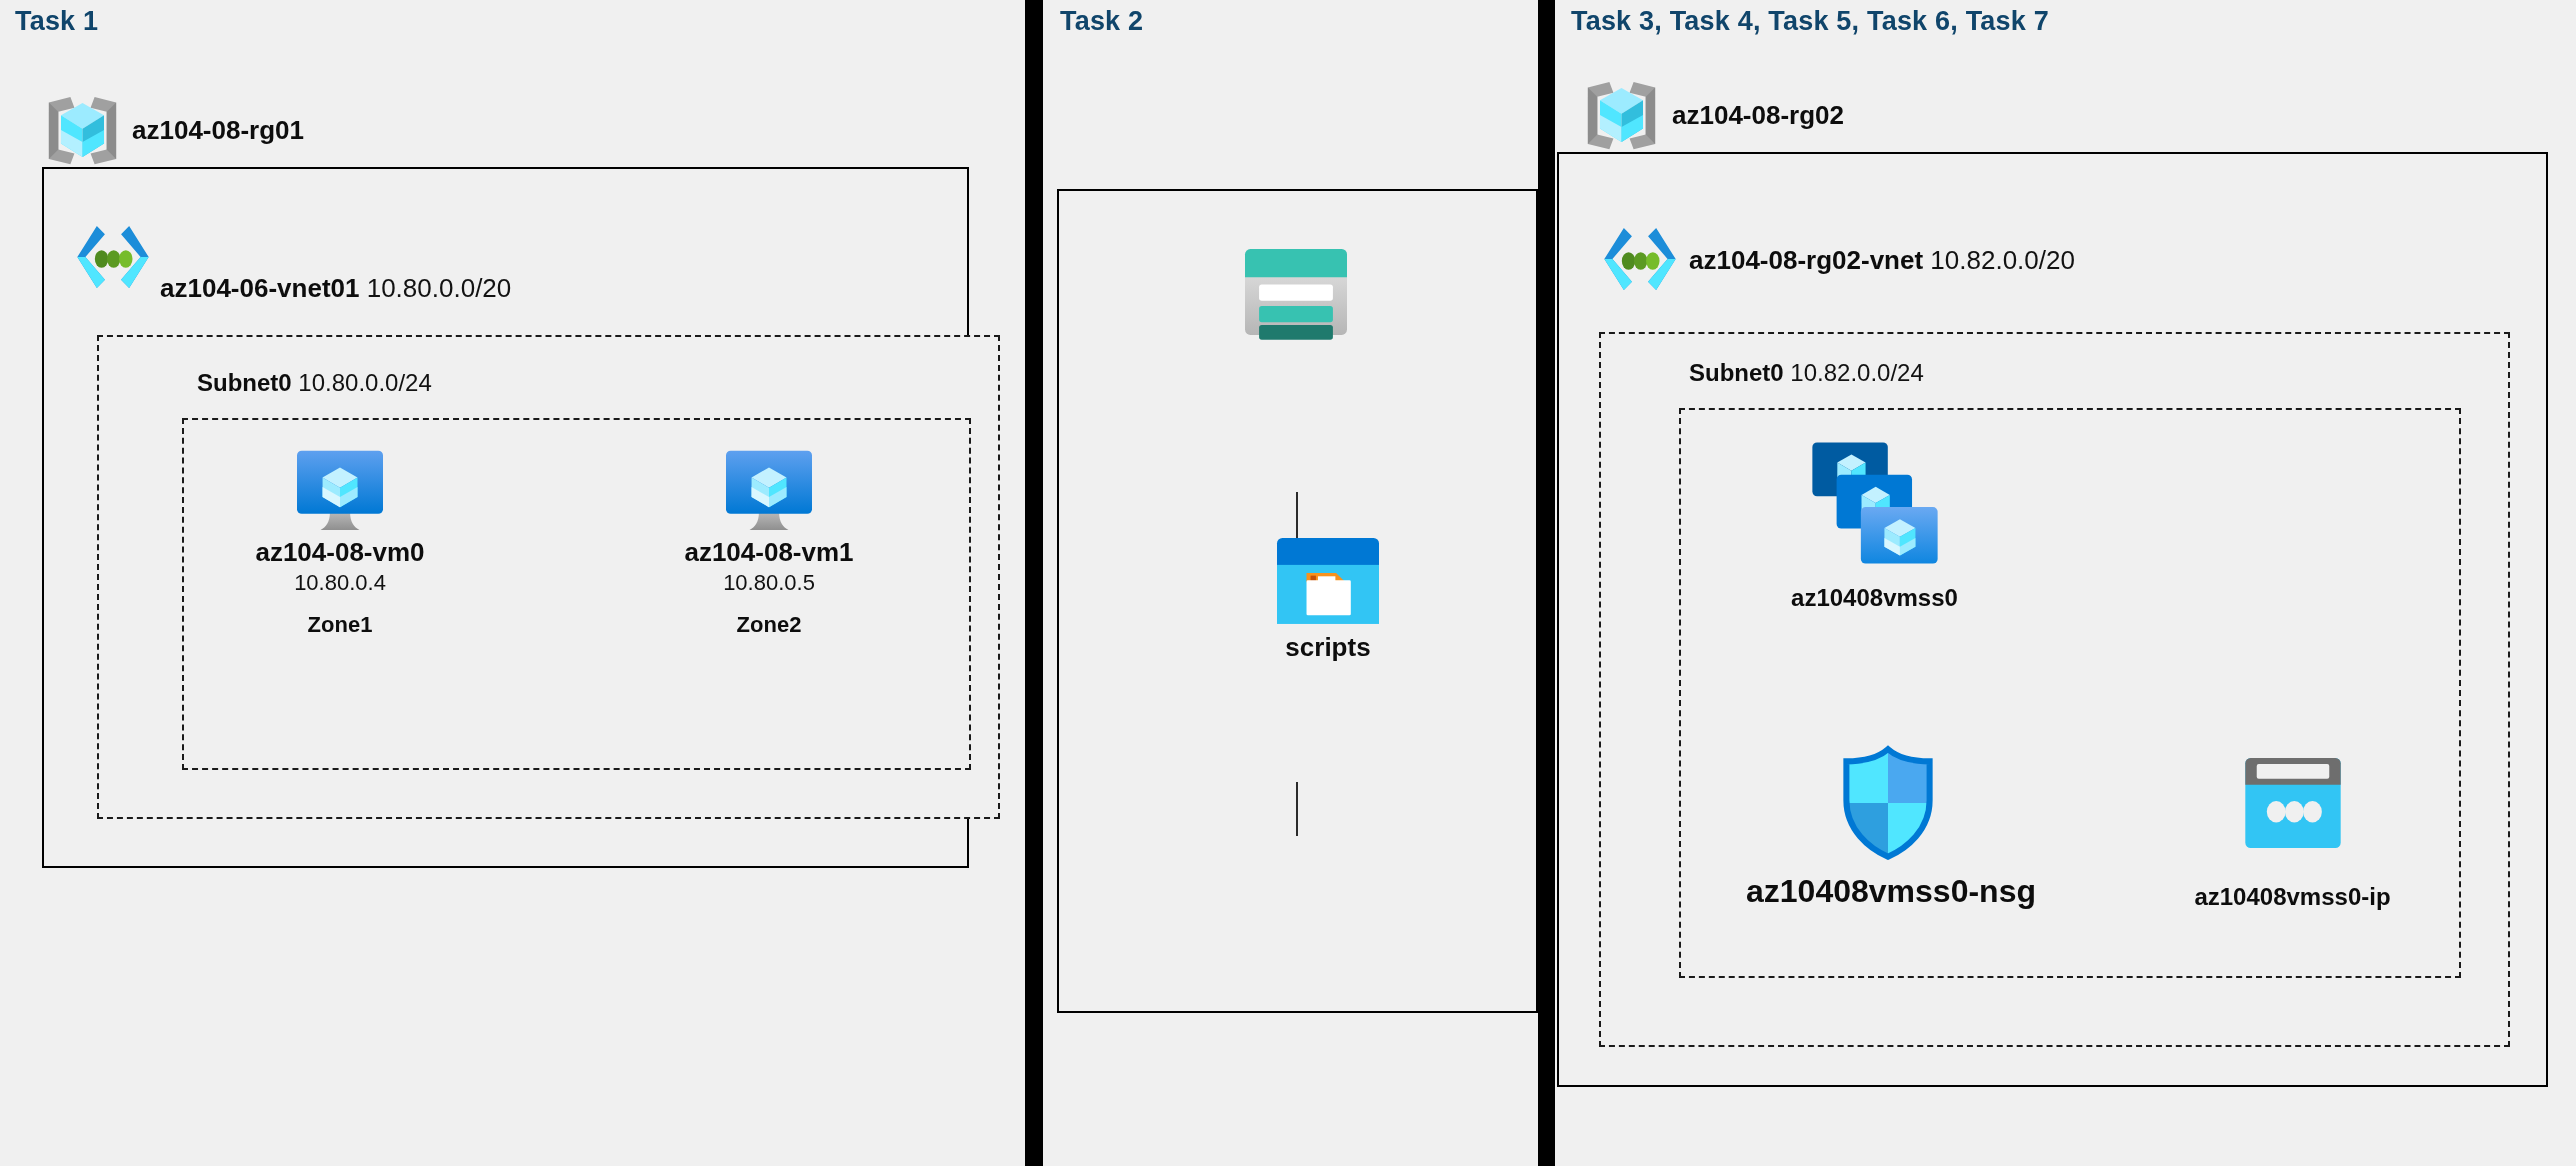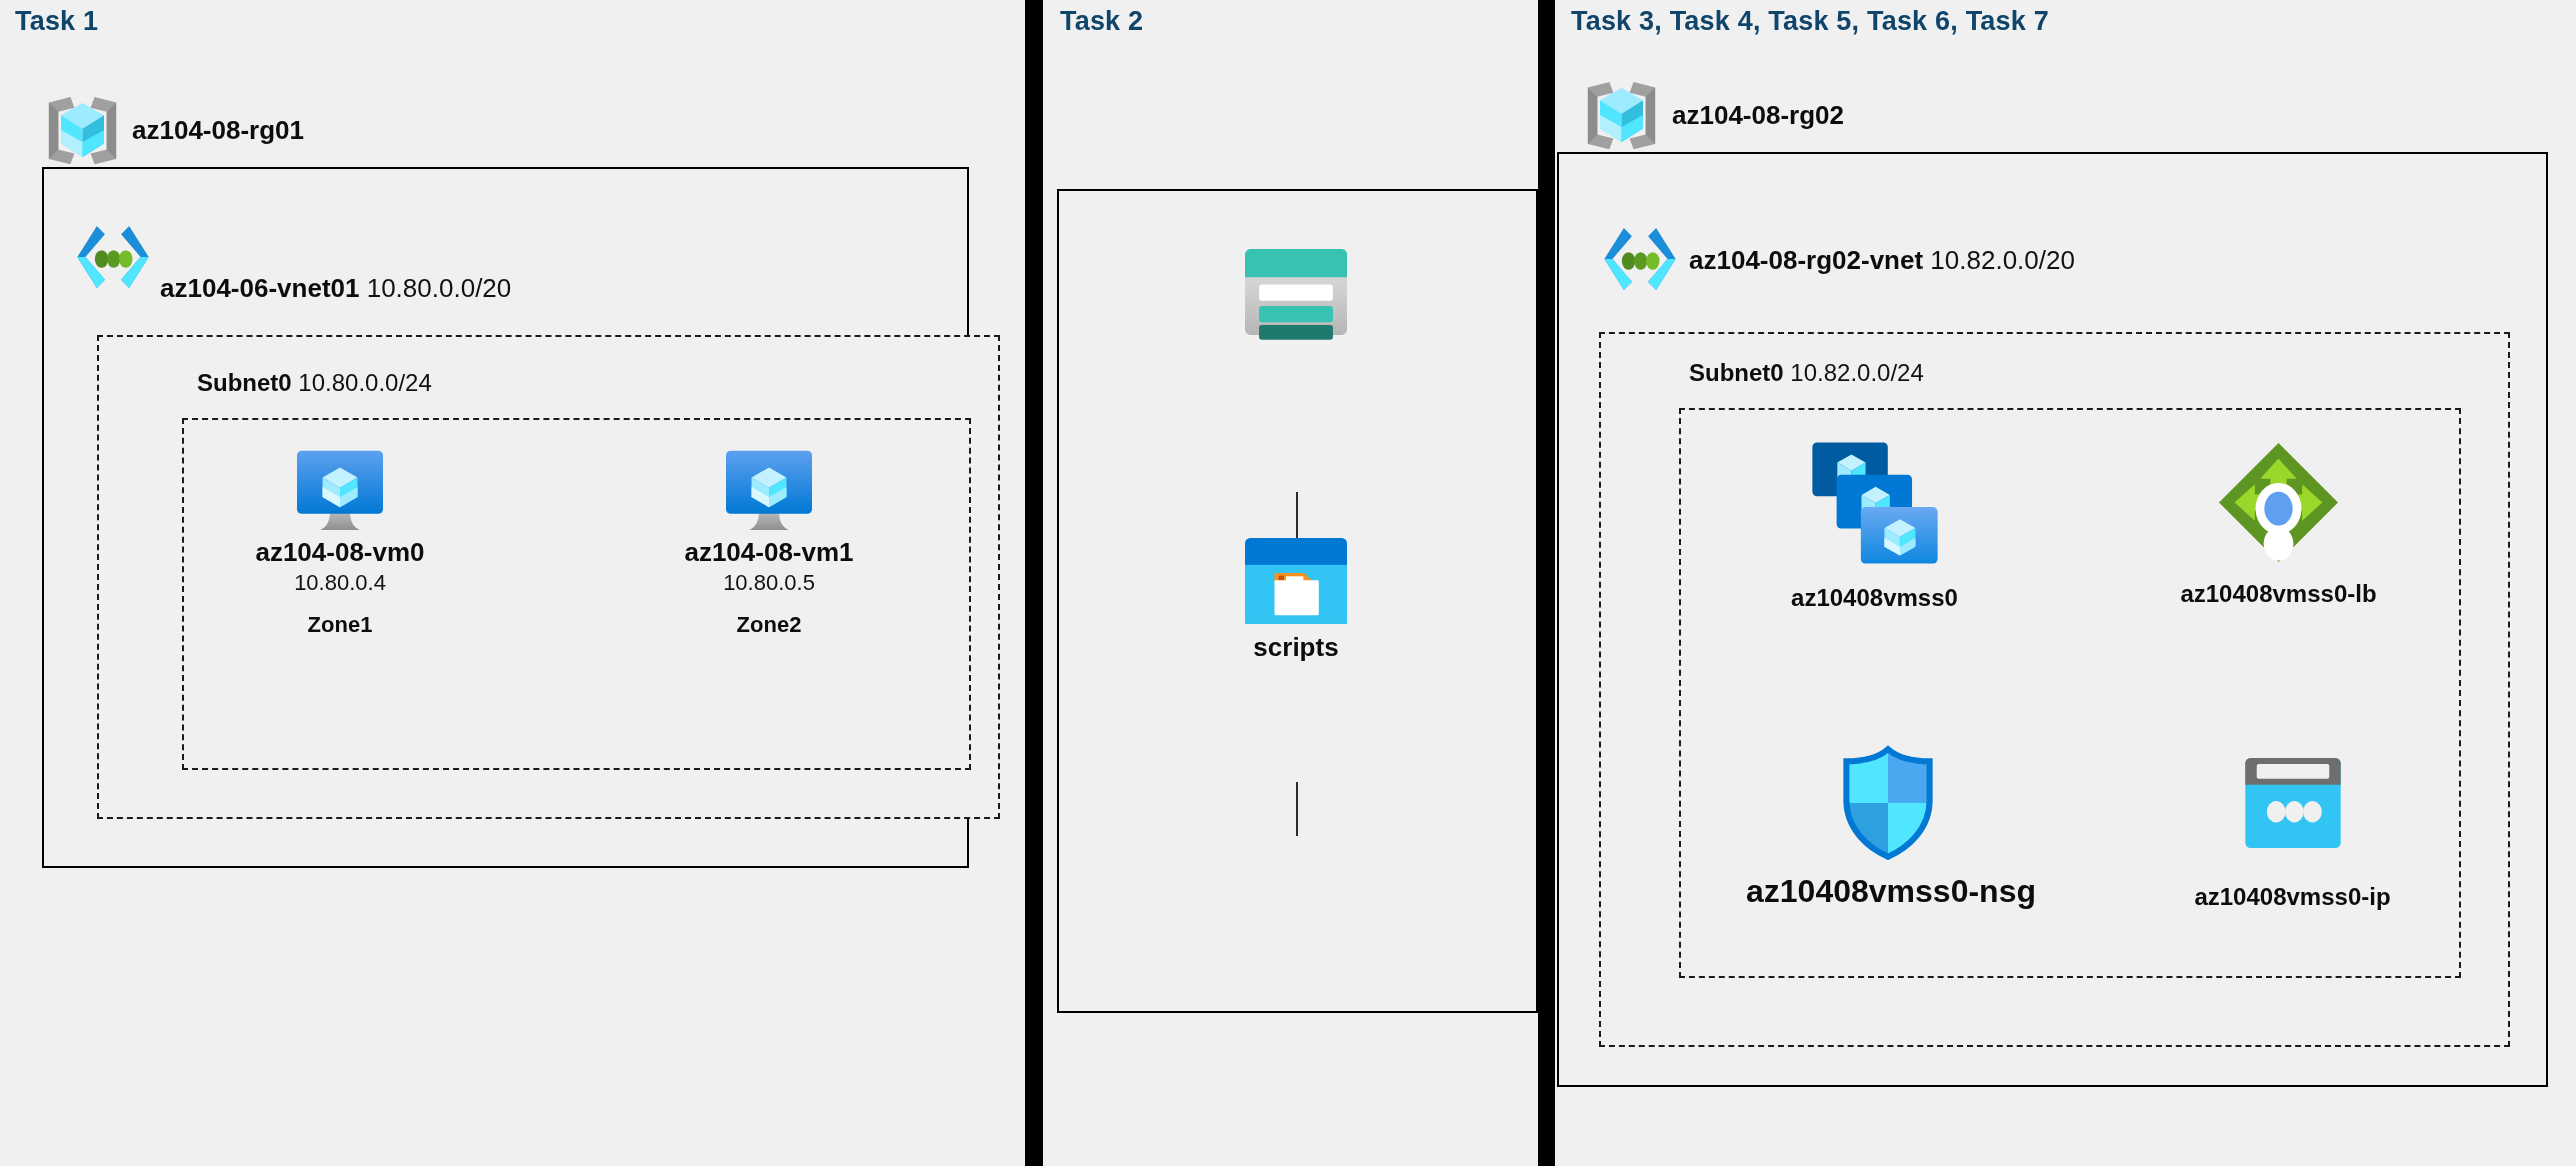--- a/index.html
+++ b/index.html
@@ -231,21 +231,21 @@
         <path d="M0 8 a8 8 0 0 1 8 -8 h136 a8 8 0 0 1 8 8 v34 H0 z" fill="#37c2b1"></path>
         <rect x="21" y="53" width="110" height="24" rx="4" fill="#ffffff"></rect>
         <rect x="21" y="85" width="110" height="24" rx="4" fill="#37c2b1"></rect>
         <rect x="21" y="113" width="110" height="22" rx="4" fill="#1f7a6d"></rect>
       </svg>
     </div>
   </div>
 
   <div class="connector" style="left:1296px; top:492px; height:49px;"></div>
 
-  <div class="node" style="left:1060px; top:538px; width:472px;">
+  <div class="node" style="left:1060px; top:538px; width:472px;padding-left:32px;">
     <div class="icon-wrap" style="height:86px;">
       <svg width="102" height="86" viewBox="0 0 152 128">
         <path d="M0 8 a8 8 0 0 1 8 -8 h136 a8 8 0 0 1 8 8 v34 H0 z" fill="#0078d4"></path>
         <rect x="0" y="40" width="152" height="88" rx="0" fill="#32c5f4"></rect>
         <path d="M44 52 h44 l14 14 h-58 z" fill="#f7921e"></path>
         <rect x="50" y="56" width="8" height="8" fill="#c4510a"></rect>
         <rect x="61" y="57" width="26" height="7" fill="#ffffff"></rect>
         <rect x="44" y="63" width="66" height="52" rx="2" fill="#ffffff"></rect>
       </svg>
     </div>
@@ -328,39 +328,20 @@
         <polygon points="132,122 155,135 132,148 109,135" fill="#c3f1ff"></polygon>
         <polygon points="109,135 132,148 132,176 109,163" fill="#9cebff"></polygon>
         <polygon points="155,135 132,148 132,176 155,163" fill="#50e6ff"></polygon>
         <polygon points="109,150 132,163 132,176 109,163" fill="#d9f7ff"></polygon>
         <polygon points="155,150 132,163 132,176 155,163" fill="#9cebff"></polygon>
       </svg>
     </div>
     <div class="node-label" style="font-size:24px; margin-top:13px;">az10408vmss0</div>
   </div>
 
-  <div class="node" style="left:2137px; top:435px; width:283px;">
-    <div class="icon-wrap" style="height:135px;">
-      <svg width="123" height="123" viewBox="0 0 182 182">
-        <polygon points="91,3 179,91 91,179 3,91" fill="#5e9624"></polygon>
-
-        <polygon points="91,26 118,56 103,56 103,104 79,104 79,56 64,56" fill="#9bd72a"></polygon>
-
-        <polygon points="26,91 56,64 56,79 104,79 104,103 56,103 56,118" fill="#9bd72a"></polygon>
-
-        <polygon points="156,91 126,64 126,79 78,79 78,103 126,103 126,118" fill="#9bd72a"></polygon>
-
-        <ellipse cx="91" cy="152" rx="22" ry="25" fill="#ffffff"></ellipse>
-        <rect x="80" y="100" width="22" height="56" fill="#ffffff"></rect>
-        <ellipse cx="91" cy="100" rx="34" ry="38" fill="#ffffff"></ellipse>
-        <ellipse cx="91" cy="100" rx="21" ry="25" fill="#5ea0ef"></ellipse>
-      </svg>
-    </div>
-    <div class="node-label" style="font-size:24px; margin-top:9.4px;">az10408vmss0-lb</div>
-  </div>
 
   <div class="node" style="left:1746px; top:742px; width:283px;">
     <div class="icon-wrap" style="height:121px;">
       <svg width="98" height="116" viewBox="0 0 146 172">
         <defs>
           <clipPath id="shieldclip">
             <path d="M73 6 c16 14 38 18 62 18 v58 c0 44 -34 72 -62 84 c-28 -12 -62 -40 -62 -84 V24 c24 0 46 -4 62 -18 z"></path>
           </clipPath>
         </defs>
         <g clip-path="url(#shieldclip)">

